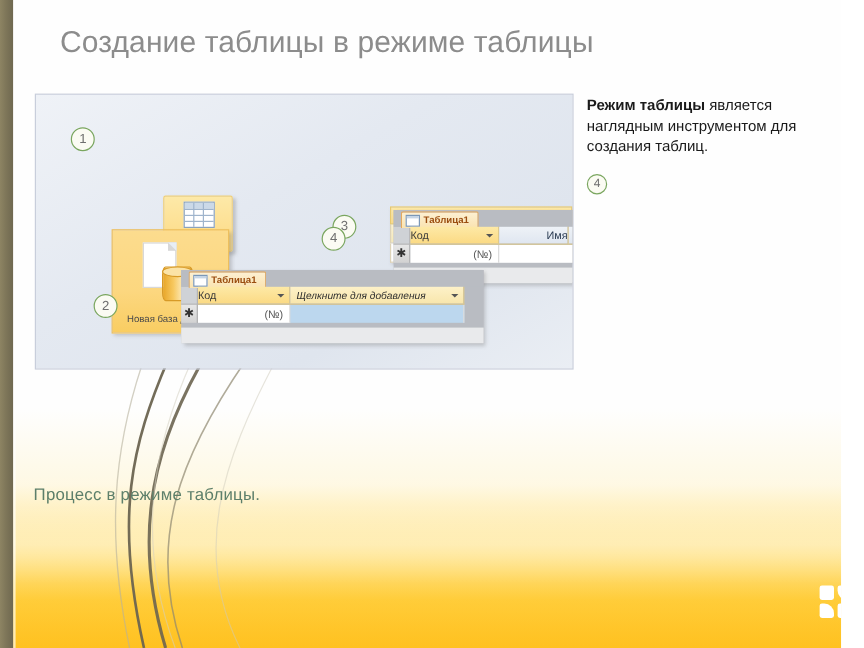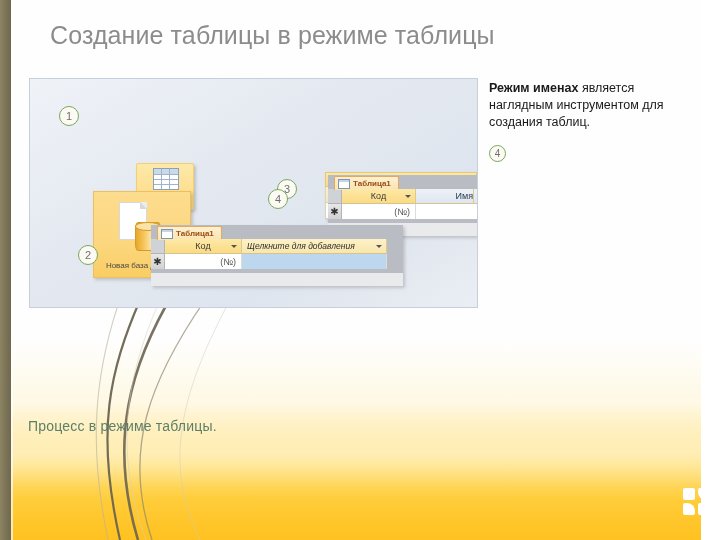--- a/index.html
+++ b/index.html
@@ -139,21 +139,21 @@
   .ds .tab .tgrid{
     width:10px;height:8px;background:#fff;border:1px solid #7b97b6;position:relative;
   }
   .ds .tab .tgrid:before{content:"";position:absolute;left:0;top:0;right:0;height:2px;background:#c5d5e6;}
   .ds .tab .tlbl{font-size:8px;font-weight:bold;color:#9a4d10;}
   .ds .hdrrow{display:flex;height:15px;}
   .ds .hcell{
     background:linear-gradient(to bottom,#fde9a6 0%,#fbda84 100%);
     border-right:1px solid #ddc98d;border-bottom:1px solid #d5c48f;
     font-size:9px;color:#3a3a3a;display:flex;align-items:center;
-    justify-content:center;position:relative;box-sizing:border-box;
+    justify-content:flex-start;position:relative;box-sizing:border-box;
   }
   .ds .hcell .arw{
     position:absolute;right:4px;top:6px;width:0;height:0;
     border-left:3px solid transparent;border-right:3px solid transparent;
     border-top:3px solid #555;
   }
   .ds .hcell.add{
     font-style:italic;color:#2f2f2f;font-size:8.5px;justify-content:flex-start;
     padding-left:5px;
   }
@@ -193,21 +193,21 @@
   .rt .bullet .badge{
     position:absolute;left:0;top:2px;width:17px;height:17px;
     font-size:10px;line-height:15px;
   }
   .rt .bullet p{
     margin:0;font-size:12.5px;line-height:16.5px;color:#1a1a1a;
   }
 
   
   .caption{
-    position:absolute;left:28px;top:418px;
+    position:absolute;left:28px;top:404px;
     font-size:14px;color:#5d7f6a;letter-spacing:0.2px;
   }
 
   
   .logo{position:absolute;right:18px;bottom:14px;height:46px;}
   .logo .mark{position:absolute;left:0;top:8px;width:30px;height:30px;}
   .logo .mark span{position:absolute;background:#fff;display:block;}
 </style>
 </head>
 <body>
@@ -326,21 +326,21 @@
       </div>
       <div style="position:absolute;left:0;right:0;bottom:0;height:13px;background:#e9eaec;"></div>
     </div>
 
     <div class="badge" style="left:48px;top:166px;">2</div>
 
   </div>
 
   <div class="rt">
     <p class="lead">
-      <b>Режим именах</b><span> является наглядным инструментом для создания таблиц.</span>
+      <b>Режим таблицы</b><span> является наглядным инструментом для создания таблиц.</span>
     </p>
     <div class="bullet">
       <span class="badge">4</span>
     </div>
   </div>
 
   <div class="caption">Процесс в режиме таблицы.</div>
 
   <div class="logo">
     <div class="mark">

